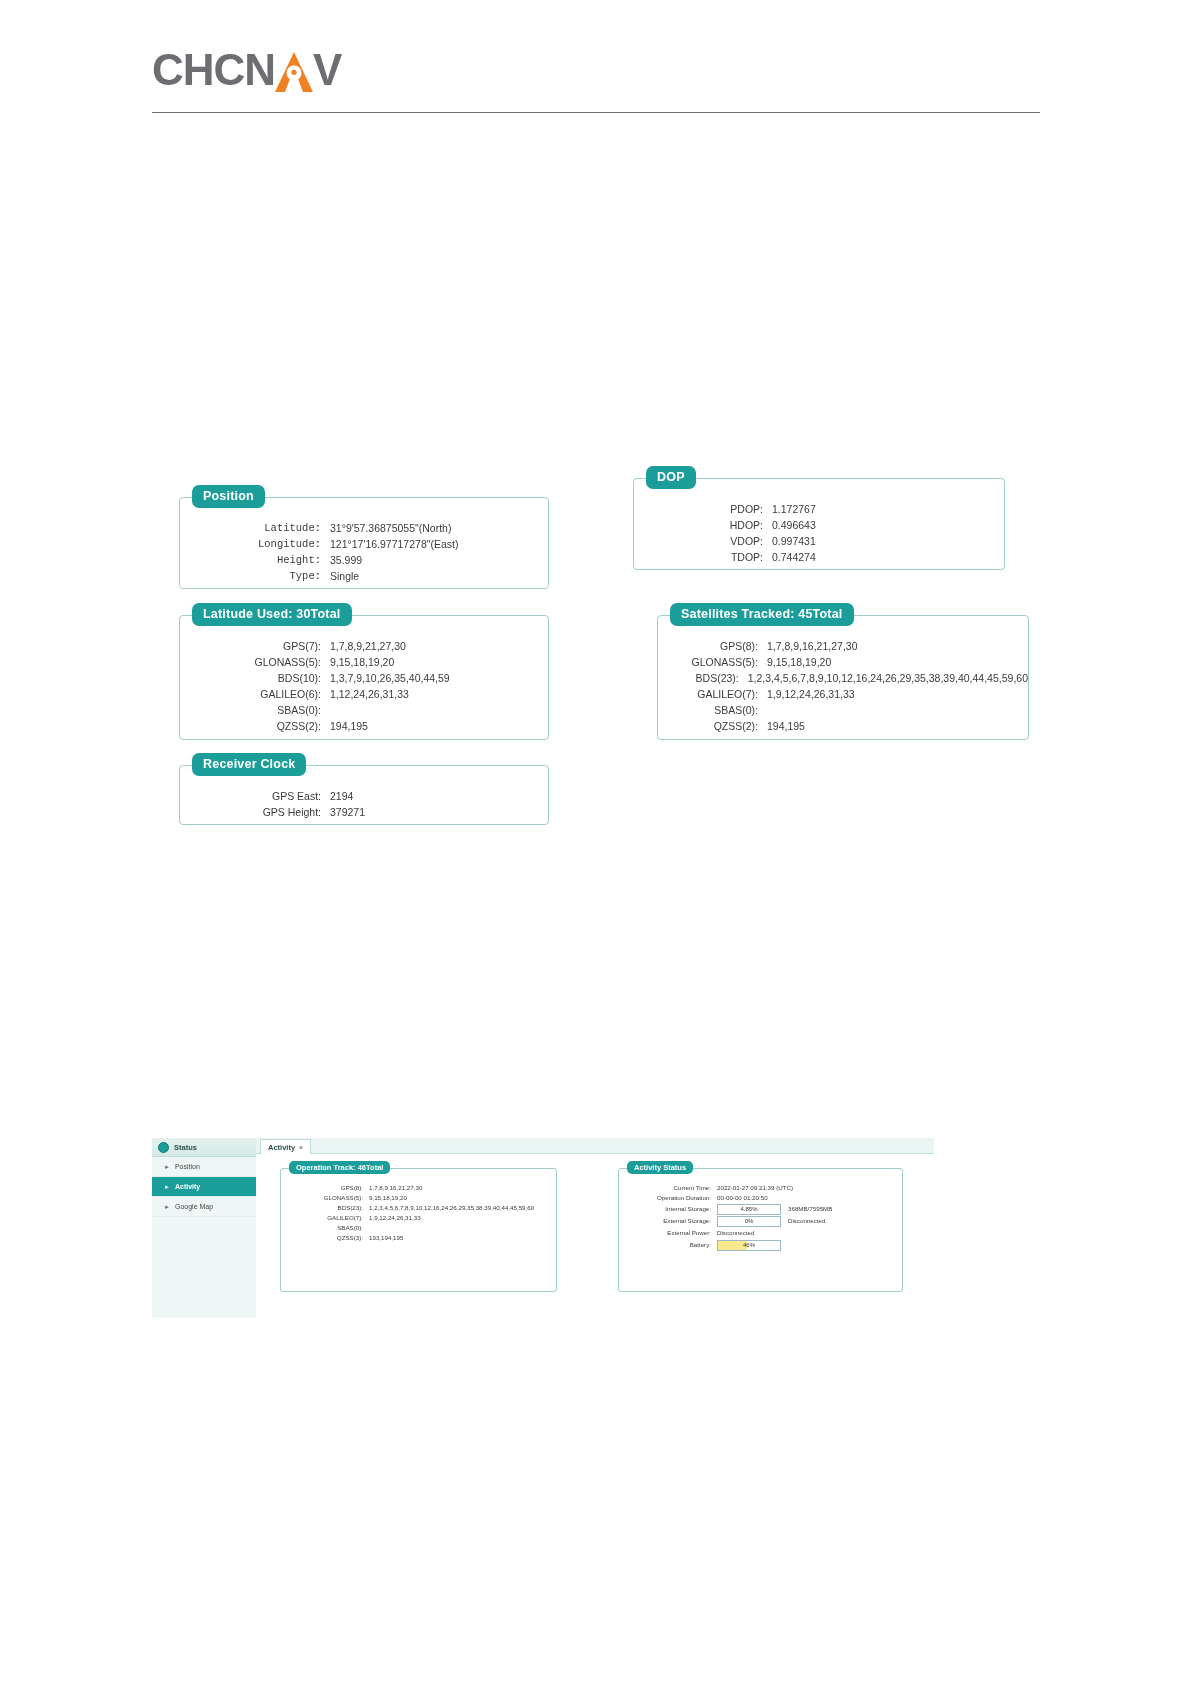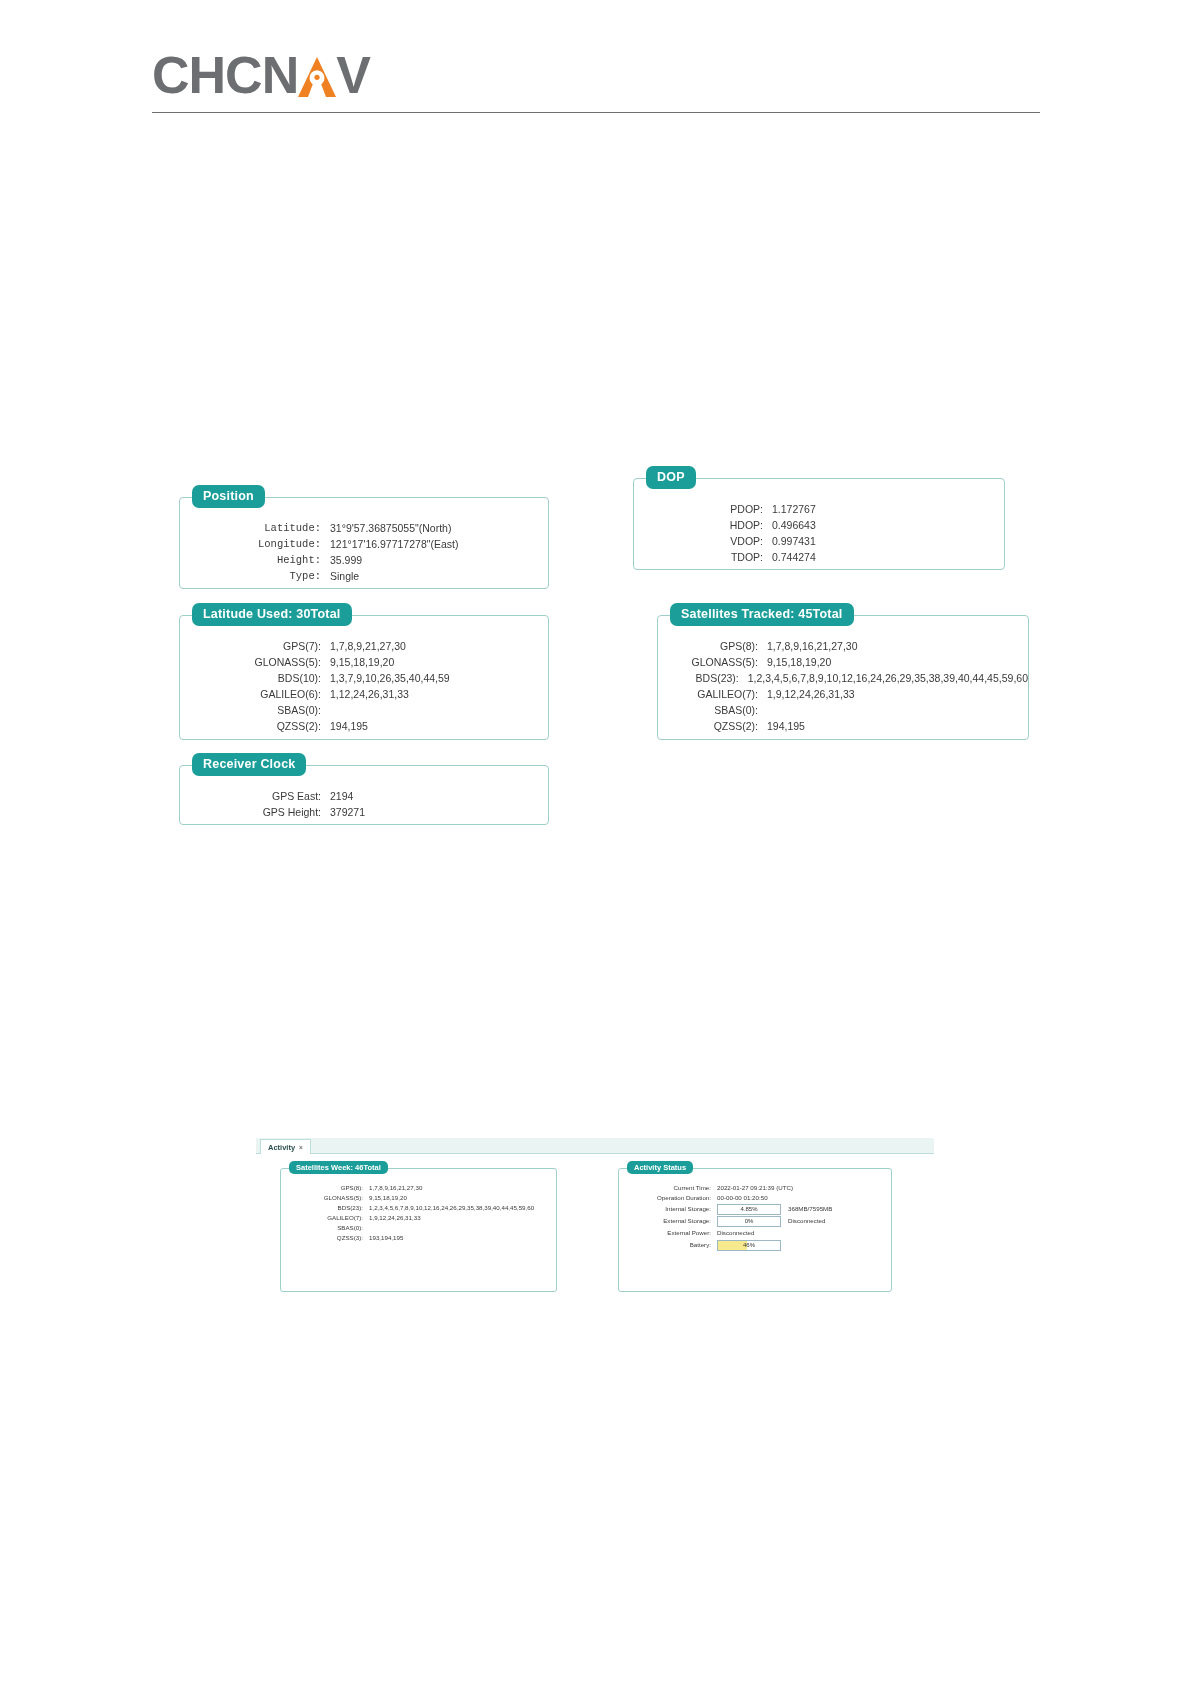--- a/index.html
+++ b/index.html
@@ -4,21 +4,21 @@
 <style>
   html,body{margin:0;padding:0;}
   body{
     width:1192px;height:1685px;background:#ffffff;
     font-family:"Liberation Sans", sans-serif;
     color:#333;position:relative;overflow:hidden;
   }
   
   .header{position:absolute;left:0;top:0;width:1192px;height:120px;}
   .logo{position:absolute;left:152px;top:45px;display:flex;align-items:center;}
-  .logo-text{font-size:52px;font-weight:bold;color:#6d6e71;letter-spacing:-1px;
+  .logo-text{font-size:44px;font-weight:bold;color:#6d6e71;letter-spacing:-1px;
              font-family:"Liberation Sans", sans-serif;display:flex;align-items:center;}
   .logo-a{position:relative;display:inline-block;width:42px;height:44px;margin:0 -2px;}
   .logo-a svg{position:absolute;left:0;top:2px;}
   .header-rule{position:absolute;left:152px;top:112px;width:888px;height:1px;background:#6d6e71;}
 
   
   .panel{position:absolute;border:1px solid #9fcfcb;border-radius:4px;background:#fff;}
   .panel-tab{
     position:absolute;top:-13px;left:12px;
     background:#1b9e9a;color:#fff;border-radius:7px;
@@ -76,21 +76,21 @@
   .spanel-tab{position:absolute;top:-8px;left:8px;background:#1b9e9a;color:#fff;
               border-radius:5px;padding:2px 7px;font-size:7.5px;font-weight:bold;white-space:nowrap;}
   .srow{display:flex;font-size:6.2px;line-height:10px;color:#3a3a3a;}
   .srow .lbl{text-align:right;white-space:nowrap;}
   .srow .val{margin-left:6px;white-space:nowrap;}
 
   #s-track{left:24px;top:30px;width:275px;height:122px;}
   #s-track .rows{padding-top:14px;}
   #s-track .lbl{width:82px;}
 
-  #s-status{left:362px;top:30px;width:272px;height:122px;}
+  #s-status{left:362px;top:30px;width:272px;height:122px;padding-left:11px;}
   #s-status .rows{padding-top:14px;}
   #s-status .lbl{width:92px;}
   .srow.boxed{align-items:center;height:12px;line-height:12px;}
   .inbox{margin-left:6px;width:62px;height:9px;border:1px solid #9cb8c6;background:#fff;
          font-size:6px;display:flex;align-items:center;justify-content:center;color:#333;}
   .inbox.fillbar{background:#fff;position:relative;overflow:hidden;justify-content:center;}
   .inbox.fillbar .fill{position:absolute;left:0;top:0;bottom:0;background:#f7e98e;}
   .inbox.fillbar .txt{position:relative;z-index:2;}
   .sidenote{margin-left:7px;font-size:6.2px;color:#3a3a3a;white-space:nowrap;}
 </style>
@@ -228,31 +228,49 @@
     </div>
     <div class="row">
       <span class="lbl">GPS Height:</span>
       <span class="val">379271</span>
     </div>
   </div>
 </div>
 
 <div class="shot">
 
+  <div class="shot-sidebar">
+    <div class="sb-head">
+      <span class="g"></span>
+      <span class="t">Status</span>
+    </div>
+    <div class="sb-item">
+      <span class="car">►</span>
+      <span>Position</span>
+    </div>
+    <div class="sb-item active">
+      <span class="car">►</span>
+      <span>Activity</span>
+    </div>
+    <div class="sb-item">
+      <span class="car">►</span>
+      <span>Google Map</span>
+    </div>
+  </div>
 
   <div class="shot-main">
     <div class="tabbar">
       <div class="tab">
         <span>Activity</span>
         <span class="x">×</span>
       </div>
     </div>
 
     <div class="spanel" id="s-track">
-      <div class="spanel-tab">Satellites Week:  46Total</div>
+      <div class="spanel-tab">Operation Track:  46Total</div>
       <div class="rows">
         <div class="srow">
           <span class="lbl">GPS(8):</span>
           <span class="val">1,7,8,9,16,21,27,30</span>
         </div>
         <div class="srow">
           <span class="lbl">GLONASS(5):</span>
           <span class="val">9,15,18,19,20</span>
         </div>
         <div class="srow">

